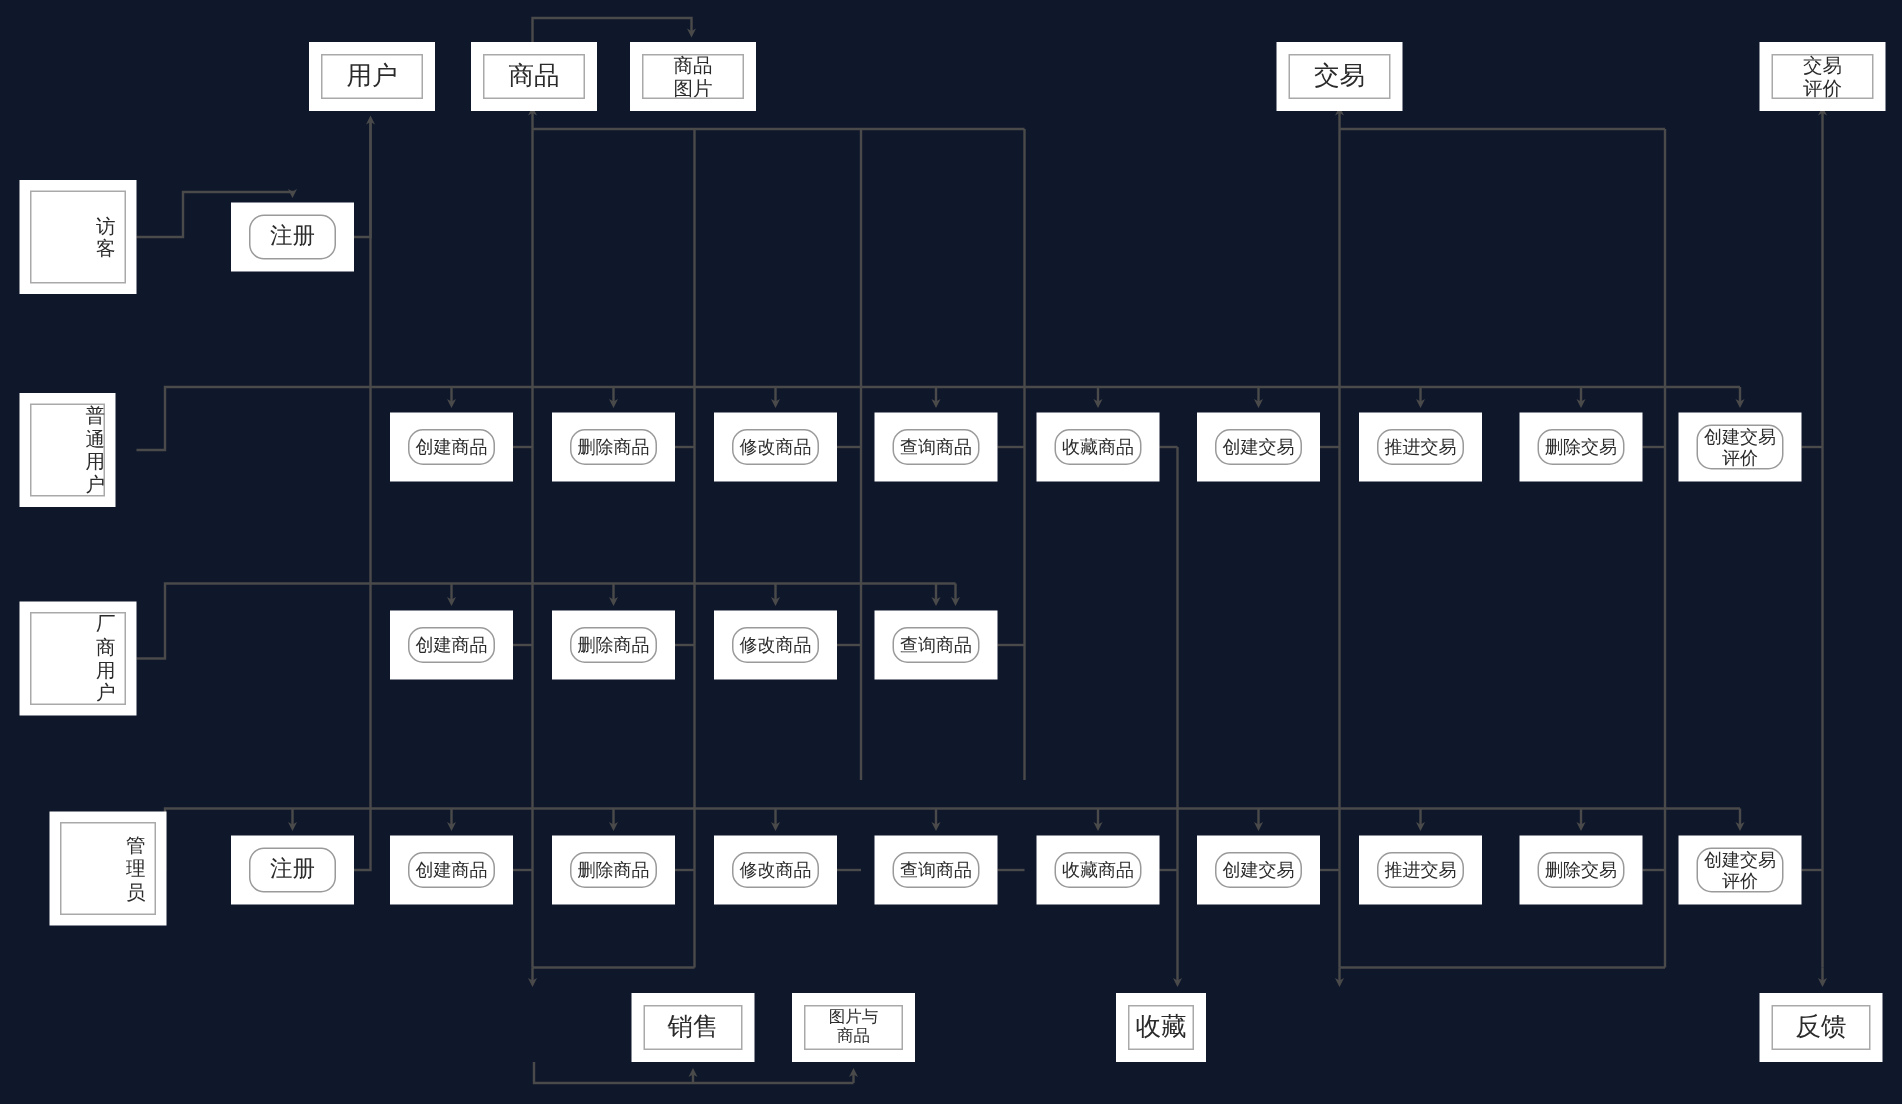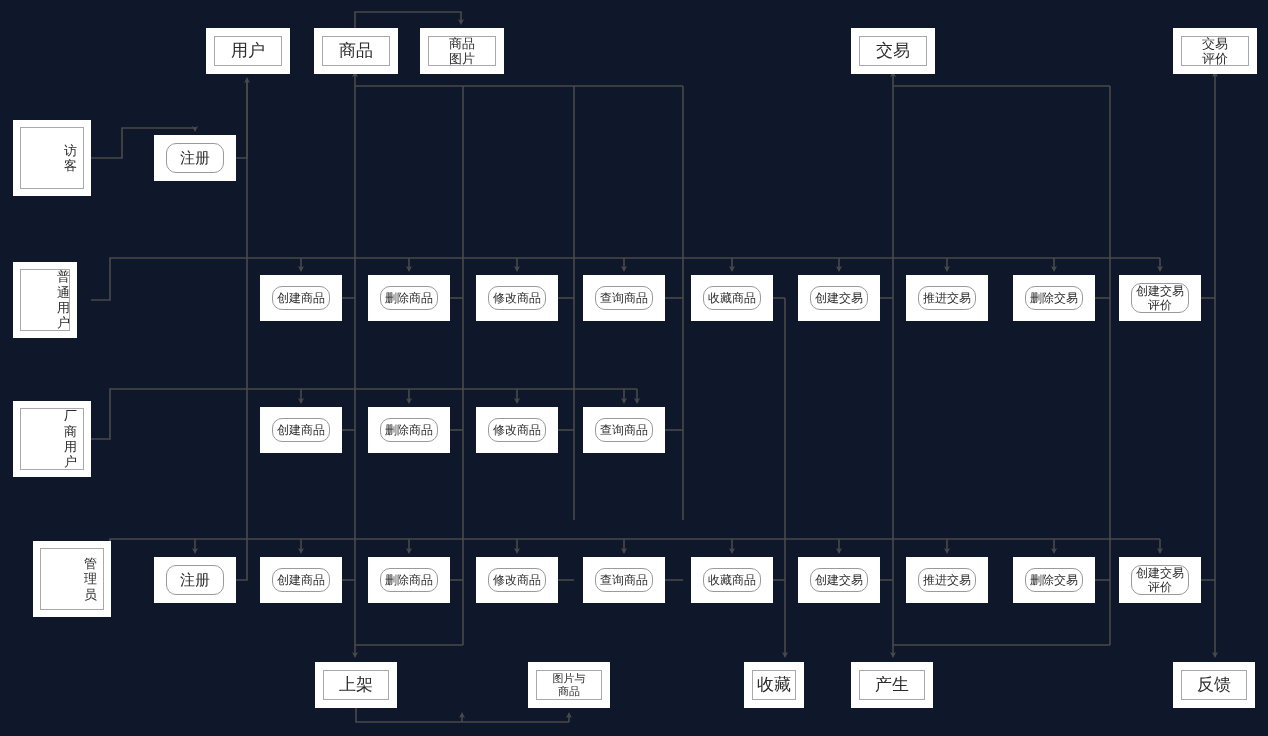--- a/index.html
+++ b/index.html
@@ -290,30 +290,27 @@
     <span class="inner">推进交易</span>
   </div>
   <div class="node action" style="left:1013px;top:557px;width:82px;height:46px;">
     <span class="inner">删除交易</span>
   </div>
   <div class="node action tall" style="left:1119px;top:557px;width:82px;height:46px;">
     <span class="inner">创建交易
 评价</span>
   </div>
 
-  <div class="node result" style="left:315px;top:662px;width:82px;height:46px;">
-    <span class="inner">上架</span>
+  <div class="node result" style="left:421px;top:662px;width:82px;height:46px;">
+    <span class="inner">销售</span>
   </div>
   <div class="node result small" style="left:528px;top:662px;width:82px;height:46px;">
     <span class="inner">图片与
 商品</span>
   </div>
   <div class="node result" style="left:744px;top:662px;width:60px;height:46px;">
     <span class="inner">收藏</span>
   </div>
-  <div class="node result" style="left:851px;top:662px;width:82px;height:46px;">
-    <span class="inner">产生</span>
-  </div>
   <div class="node result" style="left:1173px;top:662px;width:82px;height:46px;">
     <span class="inner">反馈</span>
   </div>
 
 </div>
 
 </body></html>

